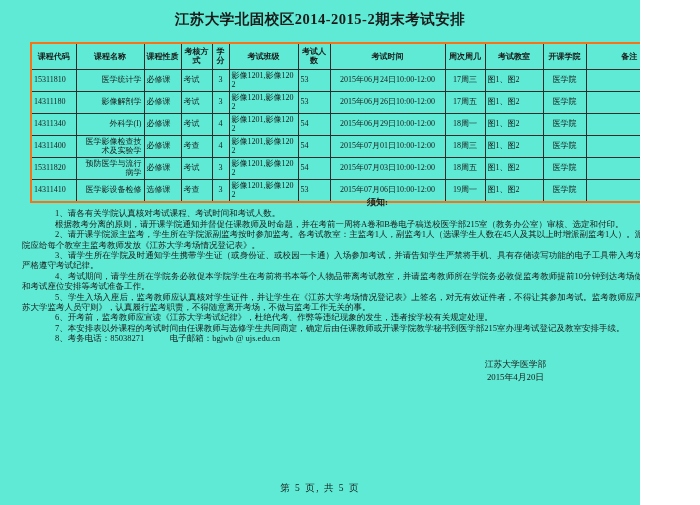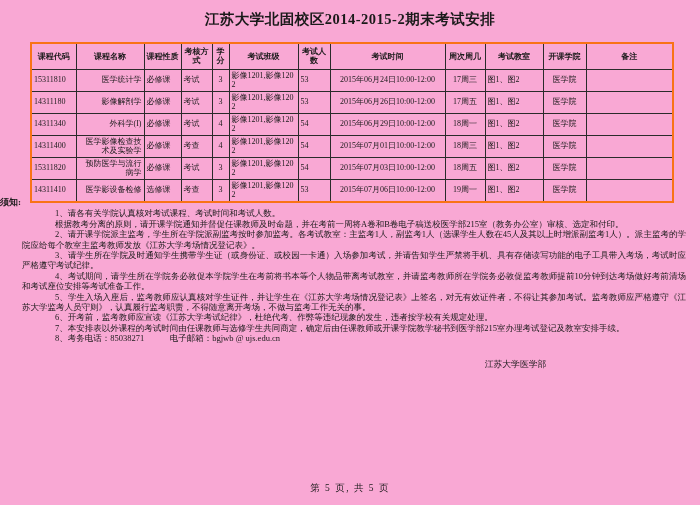--- a/index.html
+++ b/index.html
@@ -3,21 +3,21 @@
 <meta charset="utf-8">
 <style>
   * { margin:0; padding:0; box-sizing:border-box; }
   html,body { width:700px; height:505px; }
   body {
     background:#ffffff;
     font-family:"Liberation Serif","DejaVu Serif",serif;
     color:#1a1a1a;
     -webkit-font-smoothing:antialiased;
   }
-  .page { position:relative; width:700px; height:505px; background:#f9a8d4; overflow:hidden; }
+  .page { position:relative; width:640px; height:505px; background:#5eead4; overflow:hidden; }
 
   .title {
     position:absolute; top:10px; left:0; width:100%;
     text-align:center; font-size:14.5px; font-weight:bold;
     letter-spacing:0.5px;
   }
 
   table.exam {
     position:absolute; top:42px; left:30px; width:642px;
     border-collapse:collapse; table-layout:fixed;
@@ -41,21 +41,21 @@
   td.col4 { text-align:center; }
   td.col5 { text-align:left; padding-left:2px; }
   td.col6 { }
   td.col7 { text-align:center; }
   td.col8 { text-align:center; }
   td.col9 { text-align:left;margin-top:11px; }
   td.col10 { text-align:center; }
   td.col11 { text-align:center; }
 
   .notes { position:absolute; top:197px; left:0; width:700px; font-size:8.5px; line-height:10.4px; }
-  .notes-heading { font-weight:bold; font-size:9px; }
+  .notes-heading { margin-left:55px; font-weight:bold; font-size:9px;text-align:center; }
   .notes-body { margin:1px 14px 0 22px; }
   .notes-body p { text-indent:33px; margin:0; text-align:justify; }
 
   .signature {
     position:absolute; left:438px; top:358px; width:155px;
     text-align:center; font-size:8.8px; line-height:13px;
   }
 
   .page-footer {
     position:absolute; bottom:10px; left:0; width:100%;
@@ -198,17 +198,18 @@
         <p>4、考试期间，请学生所在学院务必敦促本学院学生在考前将书本等个人物品带离考试教室，并请监考教师所在学院务必敦促监考教师提前10分钟到达考场做好考前清场和考试座位安排等考试准备工作。</p>
         <p>5、学生入场入座后，监考教师应认真核对学生证件，并让学生在《江苏大学考场情况登记表》上签名，对无有效证件者，不得让其参加考试。监考教师应严格遵守《江苏大学监考人员守则》，认真履行监考职责，不得随意离开考场，不做与监考工作无关的事。</p>
         <p>6、开考前，监考教师应宣读《江苏大学考试纪律》，杜绝代考、作弊等违纪现象的发生，违者按学校有关规定处理。</p>
         <p>7、本安排表以外课程的考试时间由任课教师与选修学生共同商定，确定后由任课教师或开课学院教学秘书到医学部215室办理考试登记及教室安排手续。</p>
         <p>8、考务电话：85038271　　　电子邮箱：bgjwb @ ujs.edu.cn</p>
       </div>
   </div>
 
   <div class="signature">
     <div>江苏大学医学部</div>
+    <div>2015年4月20日</div>
   </div>
 
   <div class="page-footer">第 5 页, 共 5 页</div>
 
 </div>
 
 </body></html>

